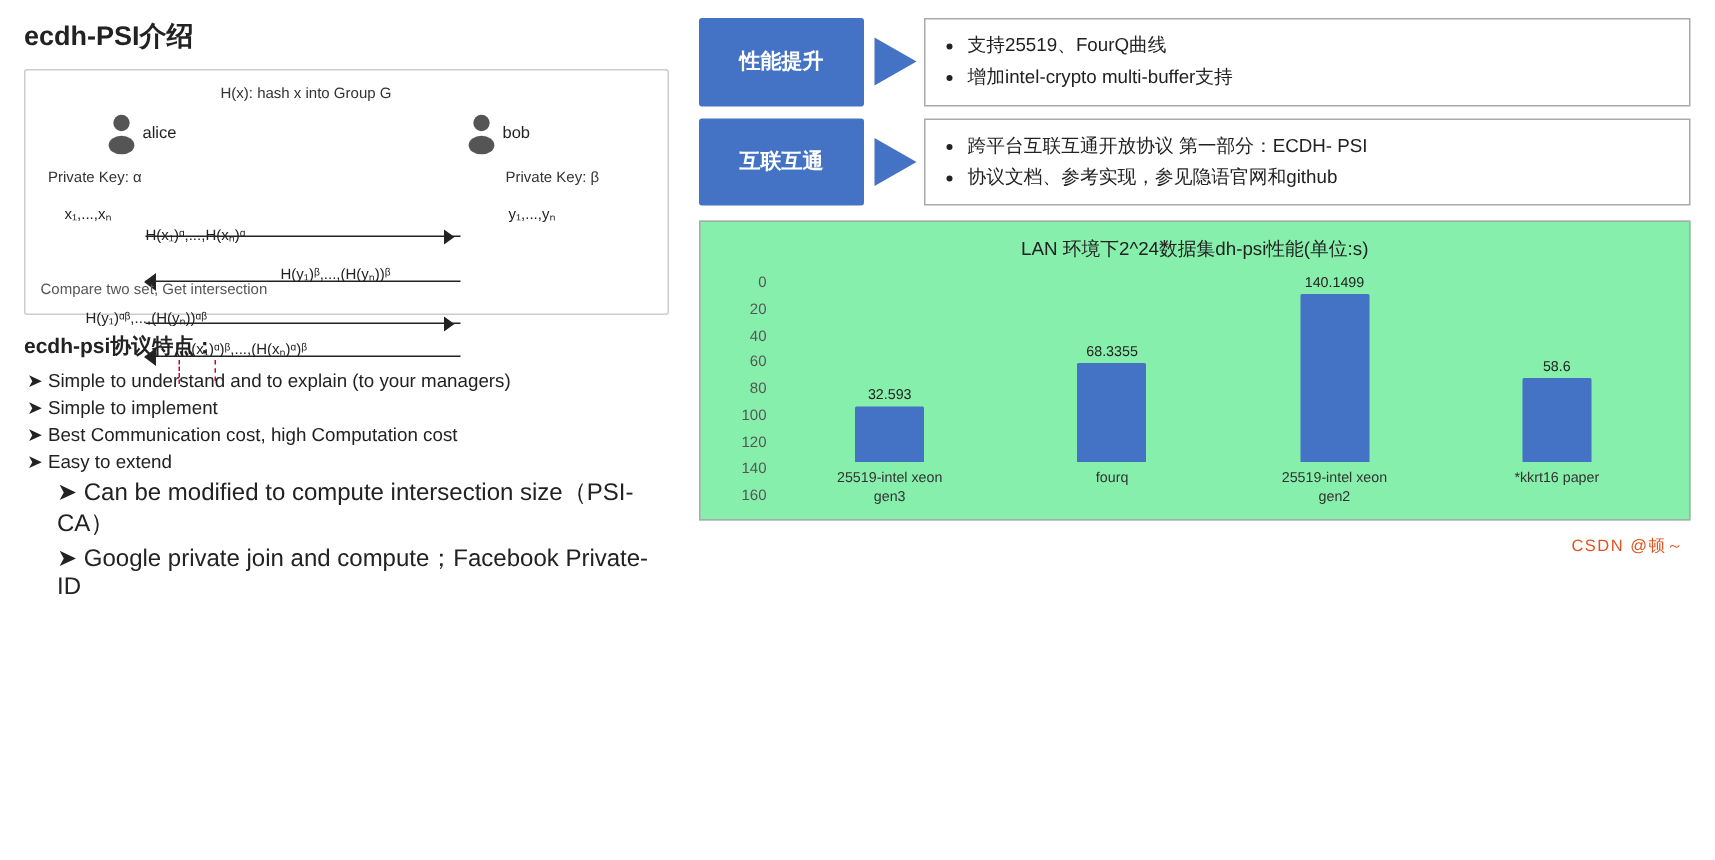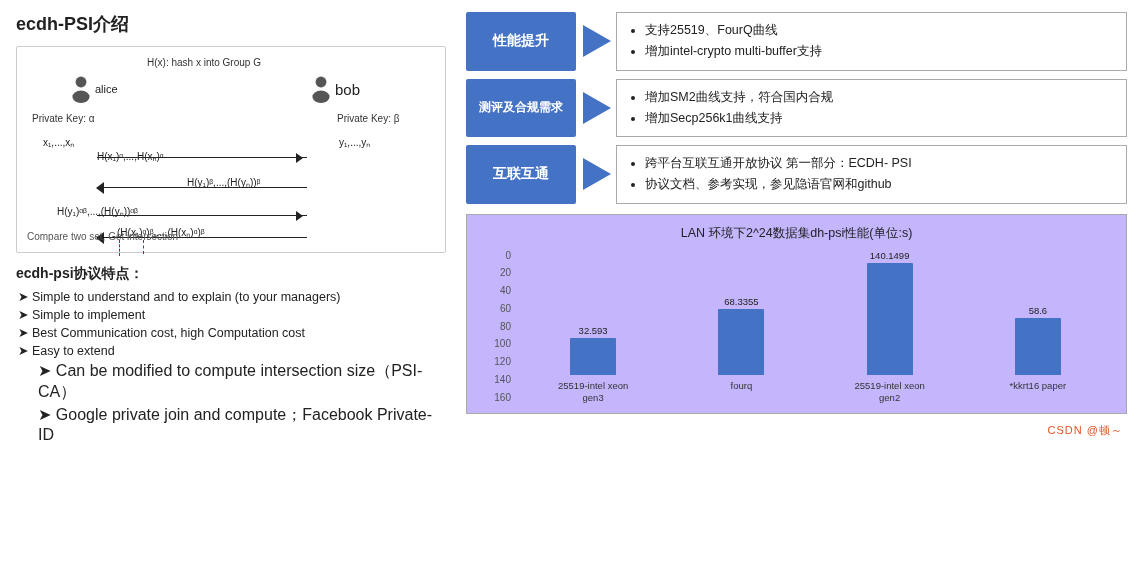--- a/index.html
+++ b/index.html
@@ -29,21 +29,21 @@
       font-weight: bold;
       color: #222;
       margin-bottom: 10px;
     }
     .diagram-area {
       border: 1px solid #ccc;
       border-radius: 2px;
       padding: 10px 10px 8px 10px;
       background: #fff;
       position: relative;
-      height: 207px;
+      height: 164px;
       margin-bottom: 12px;
     }
     .diagram-inner {
       position: relative;
       width: 100%;
       height: 100%;
     }
     
     .person {
       display: flex;
@@ -169,21 +169,21 @@
       background: #fff;
     }
     .card-content ul {
       list-style: disc;
       padding-left: 16px;
     }
     
     .chart-container {
       border: 1px solid #aaa;
       padding: 10px 14px 8px 14px;
-      background: #c4b5fd;
+      background: #86efac;
       margin-top: 2px;
     }
     .chart-title {
       text-align: center;
       font-size: 12.5px;
       margin-bottom: 8px;
       color: #222;
     }
     .y-axis {
       position: absolute;
@@ -251,21 +251,21 @@
           <span style="font-size:11px;">alice</span>
         </div>
         <span class="private-key" style="left:5px; top:56px; font-size:10px;">Private Key: α</span>
         <span class="set-text" style="left:16px; top:78px; font-size:10px;">x₁,...,xₙ</span>
 
         <div class="person" style="left:280px; top:18px;">
           <svg class="person-icon" viewBox="0 0 28 36">
             <circle cx="14" cy="9" r="7" fill="#555"></circle>
             <ellipse cx="14" cy="28" rx="11" ry="8" fill="#555"></ellipse>
           </svg>
-          <span style="font-size:15px;">bob</span>
+          <span style="font-size:11px;">bob</span>
         </div>
         <span class="private-key" style="left:310px; top:56px; font-size:10px;">Private Key: β</span>
         <span class="set-text" style="left:312px; top:78px; font-size:10px;">y₁,...,yₙ</span>
 
         <div class="arrow-line" style="left:70px; top:100px; width:210px;"></div>
         <span style="position:absolute; left:70px; top:92px; font-size:10px;">H(x₁)ᵅ,...,H(xₙ)ᵅ</span>
 
         <div style="position:absolute; height:1px; background:#222; left:70px; top:130px; width:210px;">
           <div style="position:absolute; left:-1px; top:-5px; width:0; height:0; border-top:6px solid transparent; border-bottom:6px solid transparent; border-right:8px solid #222;"></div>
         </div>
@@ -307,32 +307,20 @@
           <div class="arrow-right"></div>
         </div>
         <div class="card-content">
           <ul>
             <li>支持25519、FourQ曲线</li>
             <li>增加intel-crypto multi-buffer支持</li>
           </ul>
         </div>
       </div>
 
-      <div class="card-row">
-        <div class="card-label" style="font-size:12px;">测评及合规需求</div>
-        <div class="card-arrow">
-          <div class="arrow-right"></div>
-        </div>
-        <div class="card-content">
-          <ul>
-            <li>增加SM2曲线支持，符合国内合规</li>
-            <li>增加Secp256k1曲线支持</li>
-          </ul>
-        </div>
-      </div>
 
       <div class="card-row">
         <div class="card-label">互联互通</div>
         <div class="card-arrow">
           <div class="arrow-right"></div>
         </div>
         <div class="card-content">
           <ul>
             <li>跨平台互联互通开放协议 第一部分：ECDH- PSI</li>
             <li>协议文档、参考实现，参见隐语官网和github</li>

